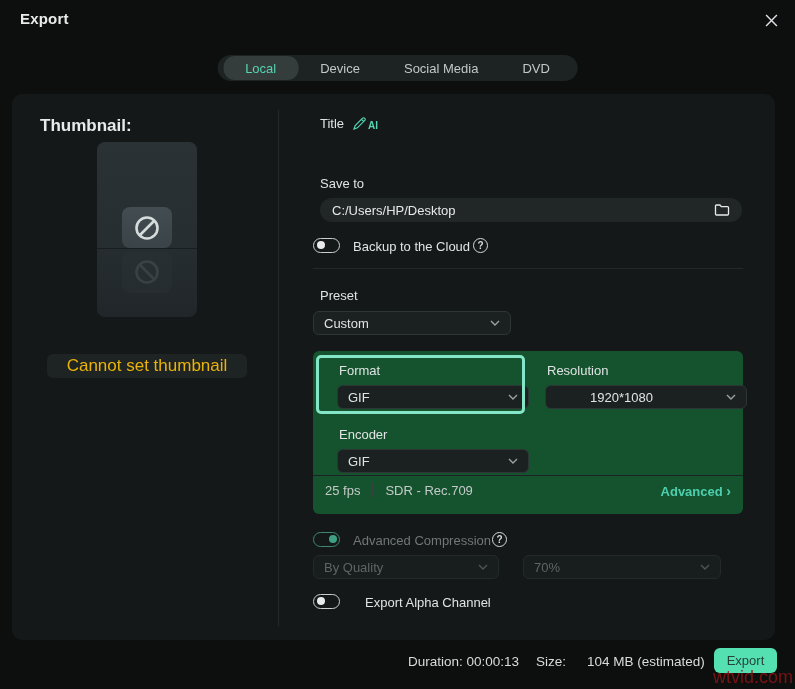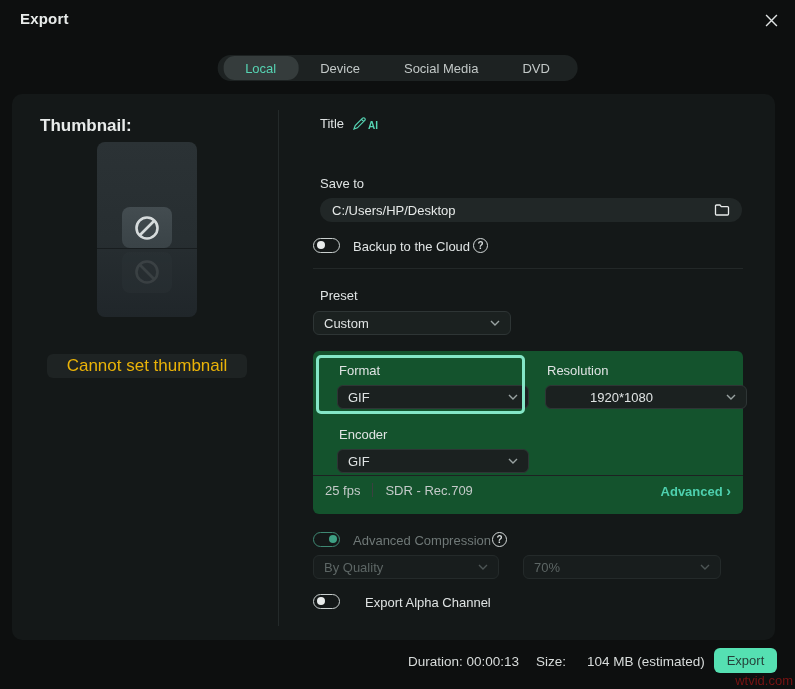--- a/index.html
+++ b/index.html
@@ -47,21 +47,21 @@
   .fps-row { position:absolute; left:12px; right:12px; top:132px; display:flex; align-items:flex-start; font-size:13px; color:#c4cac9; }
   .fps-sep { width:1px; height:14px; background:#3a4140; margin:0 12px; }
   .advanced { margin-left:auto; color:#4ed0ae; font-weight:700; font-size:13px; cursor:pointer; }
   .advanced .arr { font-size:14px; }
   
   .footer { position:absolute; left:0; right:0; bottom:0; height:49px; display:flex; align-items:center; font-size:13.5px; color:#d8dcdb; }
   .dur { position:absolute; left:408px; top:14px; }
   .size { position:absolute; left:536px; top:14px; display:flex; align-items:center; gap:17px; }
   .err-icon { width:15px; height:15px; border:1.5px solid #c23b3b; border-radius:50%; color:#c23b3b; font-size:10px; font-weight:700; display:flex; align-items:center; justify-content:center; margin-left:3px; }
   .export-btn { position:absolute; left:714px; top:8px; width:63px; height:25px; background:#55e0b2; border-radius:6px; display:flex; align-items:center; justify-content:center; font-size:13px; color:#25413a; cursor:pointer; }
-  .watermark { position:absolute; right:2px; bottom:1px; font-size:13px; color:rgba(140,20,20,.85); z-index:5; }
+  .watermark { position:absolute; right:2px; bottom:1px; font-size:18px; color:rgba(140,20,20,.85); z-index:5; }
   .label-disabled { color:#6f7877 !important; }
   svg { display:block; }
 </style>
 </head>
 <body>
 
 <div class="win-title">Export</div>
 <div class="close-btn">
   <svg width="13" height="13" viewBox="0 0 12 12">
       <path d="M1 1 L11 11 M11 1 L1 11" stroke="#dfe3e3" stroke-width="1.3"></path>

